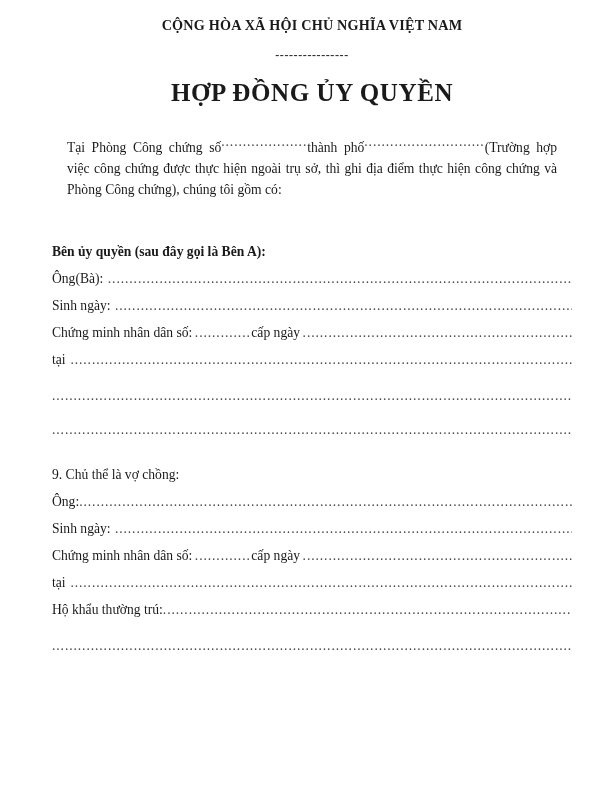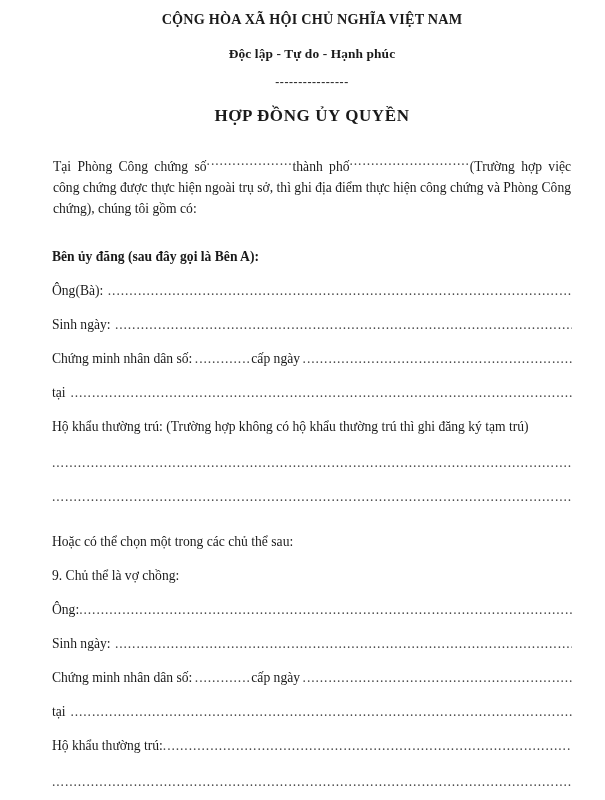--- a/index.html
+++ b/index.html
@@ -22,21 +22,21 @@
     width: 605px;
     height: 800px;
     background: #ffffff;
     box-sizing: border-box;
     padding: 0 33px 0 52px;
   }
 
   
   .header {
     text-align: center;
-    padding-top: 11px;
+    padding-top: 17px;
   }
   .natl-line {
     font-size: 14.2px;
     font-weight: bold;
     letter-spacing: 0.2px;
     line-height: 1.25;
     white-space: nowrap;
   }
   .motto-line {
     font-size: 13.4px;
@@ -47,37 +47,37 @@
   .rule {
     margin-top: 14px;
     font-size: 12px;
     font-weight: bold;
     letter-spacing: 0.6px;
     color: #2a2a2a;
     line-height: 1;
     height: 14px;
   }
   .doc-title {
-    font-size: 17px;
+    font-size: 25px;
     font-weight: bold;
     margin-top: 16px;
     letter-spacing: 0.6px;
   }
 
   
   .body {
     margin-top: 24px;
     font-size: 13.6px;
     line-height: 21px;
   }
 
   .para {
     text-align: justify;
     text-justify: inter-word;
-    margin: 1px;
+    margin: 15px;
   }
 
   .line {
     margin-top: 13px;
     white-space: nowrap;
     overflow: hidden;
   }
 
   .bold { font-weight: bold; }
   .ital { }
@@ -92,21 +92,21 @@
     color: #4a4a4a;
     font-size: 13.6px;
   }
   .leader-flex {
     flex: 1 1 auto;
     min-width: 0;
   }
   .flexline {
     display: flex;
     align-items: baseline;
-    margin-top: 13px;
+    margin-top: 6px;
     overflow: hidden;
     white-space: nowrap;
   }
   .gap { display: inline-block; width: 7px; }
 
   .dotrow {
     margin-top: 15px;
     overflow: hidden;
     white-space: nowrap;
     letter-spacing: 0.9px;
@@ -117,32 +117,31 @@
 
   .blockgap { height: 13px; }
 </style>
 </head>
 <body>
 
 <div class="page">
 
   <div class="header">
     <div class="natl-line">CỘNG HÒA XÃ HỘI CHỦ NGHĨA VIỆT NAM</div>
-    <div class="motto-line">Độc lập - Tự do - Hạnh phúc</div>
     <div class="rule">----------------</div>
     <div class="doc-title">HỢP ĐỒNG ỦY QUYỀN</div>
   </div>
 
   <div class="body">
 
     <p class="para"><span>Tại Phòng Công chứng số</span><span class="leader">....................</span><span>thành phố</span><span class="leader">............................</span><span>(Trường hợp việc công chứng được thực  hiện ngoài trụ sở, thì ghi địa điểm thực hiện công chứng và Phòng Công chứng), chúng tôi gồm có:</span></p>
 
     <div class="blockgap"></div>
 
-    <div class="line"><span class="bold">Bên ủy đăng</span><span class="bold"> (sau đây gọi là Bên A):</span></div>
+    <div class="line"><span class="bold">Bên ủy quyền</span><span class="bold"> (sau đây gọi là Bên A):</span></div>
 
     <div class="flexline">
         <span>Ông </span>
         <span class="ital">(Bà)</span>
         <span>:</span>
         <span class="gap"></span>
         <span class="leader leader-flex">..........................................................................................................................................................................</span>
       </div>
 
     <div class="flexline">
@@ -160,28 +159,26 @@
         <span class="gap"></span>
         <span class="leader leader-flex">..........................................................................................................................................................................</span>
       </div>
 
     <div class="flexline">
         <span>tại</span>
         <span class="gap"></span>
         <span class="leader leader-flex">..........................................................................................................................................................................</span>
       </div>
 
-    <div class="line"><span>Hộ khẩu thường trú:</span> <span class="ital">(Trường hợp không có hộ khẩu thường trú thì ghi đăng ký tạm trú)</span></div>
 
     <div class="dotrow">..........................................................................................................................................................................</div>
     <div class="dotrow">..........................................................................................................................................................................</div>
 
     <div class="blockgap"></div>
 
-    <div class="line"><span class="ital">Hoặc có thể chọn một trong các chủ thể sau:</span></div>
 
     <div class="line"><span class="ital">9. Chủ thể là vợ chồng:</span></div>
 
     <div class="flexline">
         <span>Ông:</span>
         <span class="leader leader-flex">..........................................................................................................................................................................</span>
       </div>
 
     <div class="flexline">
         <span>Sinh ngày:</span>

